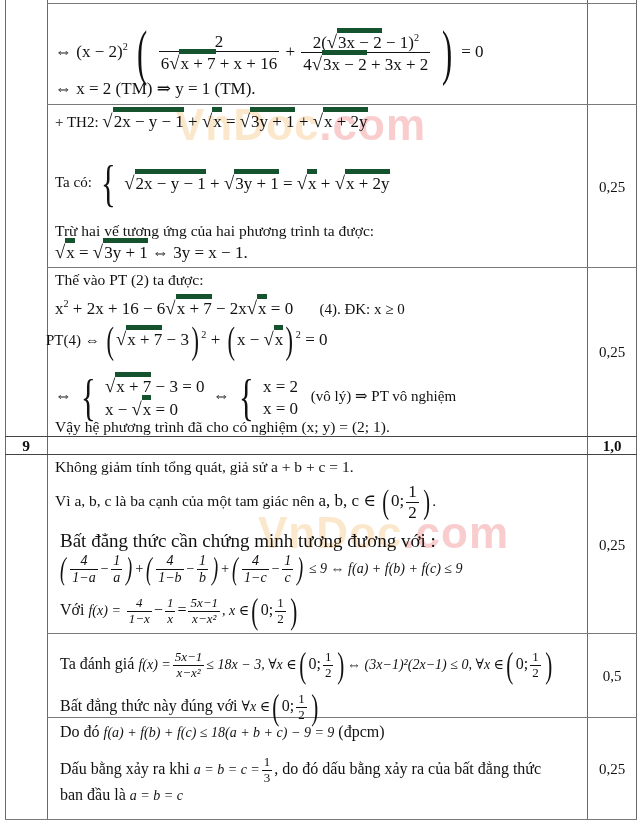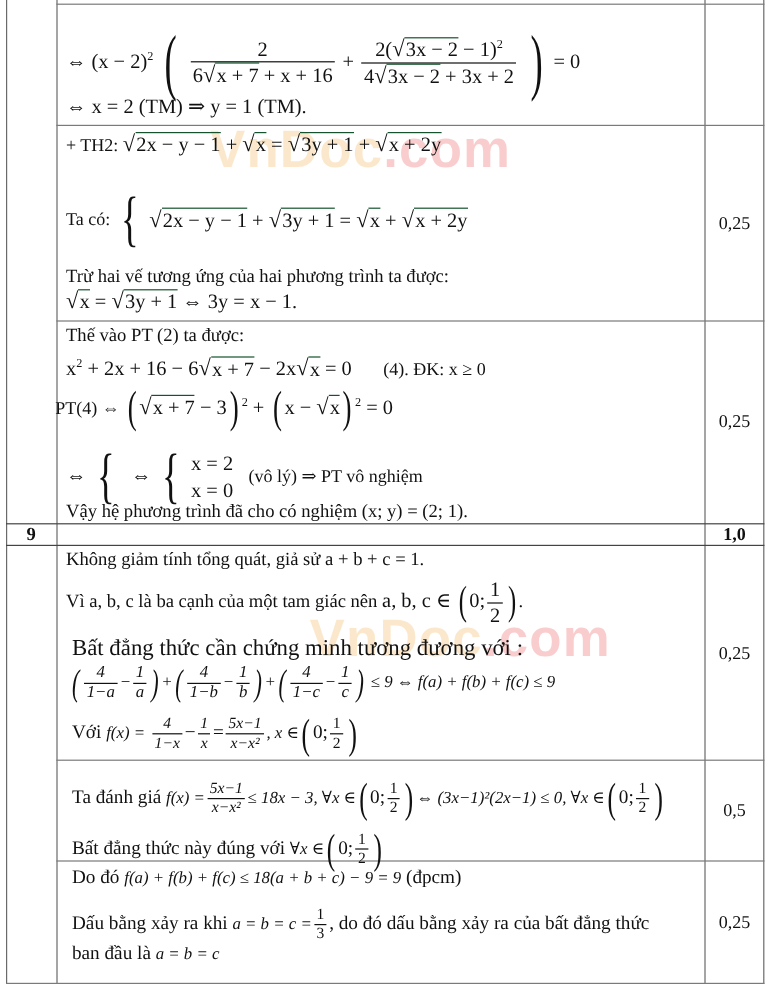--- a/index.html
+++ b/index.html
@@ -9,21 +9,21 @@
   .vline { position: absolute; background: #6a6a6a; width: 1px; }
   .hline { position: absolute; background: #7a7a7a; height: 1px; }
   .line { position: absolute; white-space: nowrap; font-size: 15.5px; line-height: 18px; }
   .math { font-family: "Liberation Serif", "DejaVu Serif", serif; font-size: 17px; }
   .it { font-style: italic; }
   .score { position: absolute; left: 588px; width: 48px; text-align: center; font-size: 15px; }
   .bold { font-weight: bold; }
   .frac { display: inline-block; vertical-align: middle; text-align: center; margin: 0 2px; }
   .frac > span { display: block; line-height: 1.15; padding: 0 2px; }
   .frac > span.num { border-bottom: 1px solid #111; }
-  .sqrt { border-top: 1px solid #14532d; padding-left: 1px; }
+  .sqrt { border-top: 5px solid #14532d; padding-left: 1px; }
   .rad { font-size: 1.1em; }
   .bigparen { font-size: 2.2em; font-weight: 200; vertical-align: middle; line-height: 1; transform: scaleX(0.6); display: inline-block; }
   .hugeparen { font-size: 3.6em; font-weight: 200; vertical-align: middle; line-height: 1; transform: scaleX(0.5); display: inline-block; }
   .brace { font-size: 3em; font-weight: 200; vertical-align: middle; line-height: 1; transform: scaleX(0.6); display: inline-block; }
   .sys { display: inline-block; vertical-align: middle; }
   .sys > div { line-height: 22px; }
   .watermark { position: absolute; font-family: "Liberation Sans", "DejaVu Sans", sans-serif; font-weight: bold;
                font-size: 44px; letter-spacing: 1px; pointer-events: none; opacity: 0.55; }
   .wm-a { color: #f9d7a3; }
   .wm-b { color: #f5a6a6; }
@@ -95,20 +95,24 @@
     <div class="line" style="left:55px; top:271px;">Thế vào PT (2) ta được:</div>
     <div class="line math" style="left:55px; top:295px;">
       <span>x</span><sup>2</sup><span> + 2x + 16 − 6</span><span class="rad">√</span><span class="sqrt">x + 7</span><span> − 2x</span><span class="rad">√</span><span class="sqrt">x</span><span> = 0</span>
       <span style="display:inline-block; width:22px;"></span><span style="font-size:15px">(4). ĐK:  x ≥ 0</span>
     </div>
     <div class="line math" style="left:46px; top:322px;">
       <span style="font-size:15px">PT(4) ⇔ </span><span class="bigparen">(</span><span class="rad">√</span><span class="sqrt">x + 7</span><span> − 3</span><span class="bigparen">)</span><sup>2</sup><span> + </span><span class="bigparen">(</span><span>x − </span><span class="rad">√</span><span class="sqrt">x</span><span class="bigparen">)</span><sup>2</sup><span> = 0</span>
     </div>
     <div class="line math" style="left:55px; top:372px;">
       ⇔ <span class="brace">{</span>
+      <span class="sys">
+        <div><span class="rad">√</span><span class="sqrt">x + 7</span><span> − 3 = 0</span></div>
+        <div><span>x − </span><span class="rad">√</span><span class="sqrt">x</span><span> = 0</span></div>
+      </span>
       &nbsp;⇔ <span class="brace">{</span>
       <span class="sys">
         <div>x = 2</div>
         <div>x = 0</div>
       </span>
       &nbsp;&nbsp;<span style="font-size:15px">(vô lý) ⇒ PT vô nghiệm</span>
     </div>
     <div class="line" style="left:55px; top:418px;">Vậy hệ phương trình đã cho có nghiệm (x; y) = (2; 1).</div>
     <div class="score line" style="top:343px;">0,25</div>
   </div>

